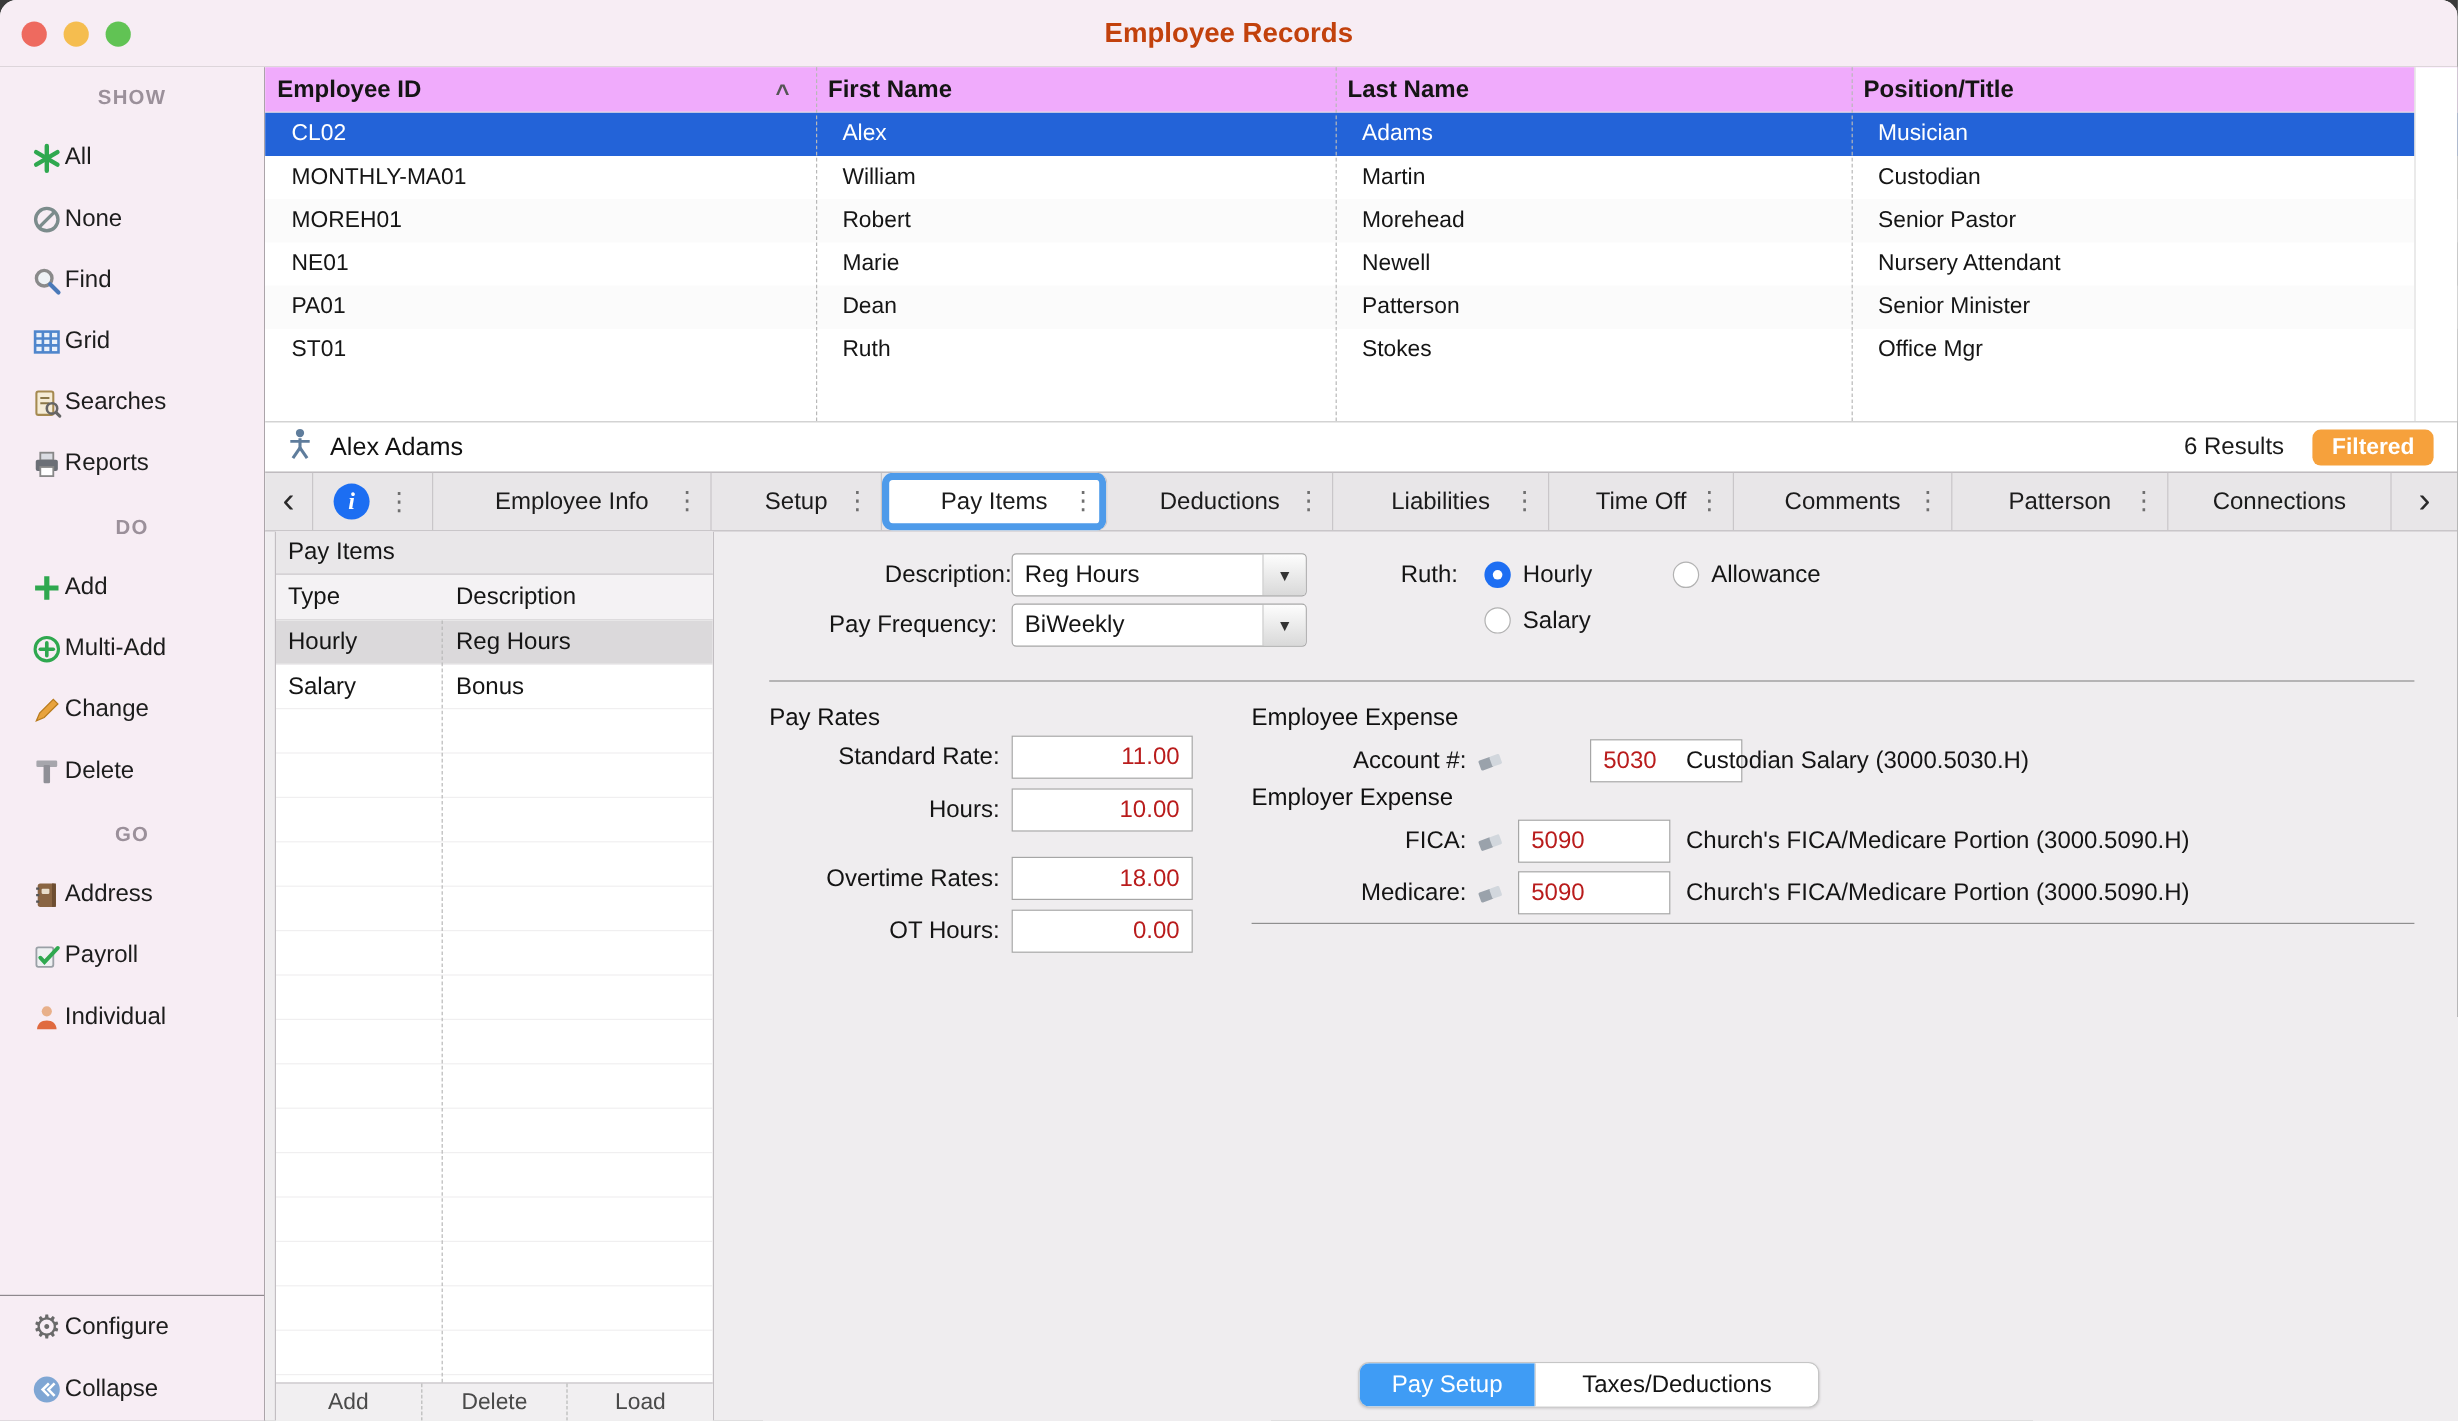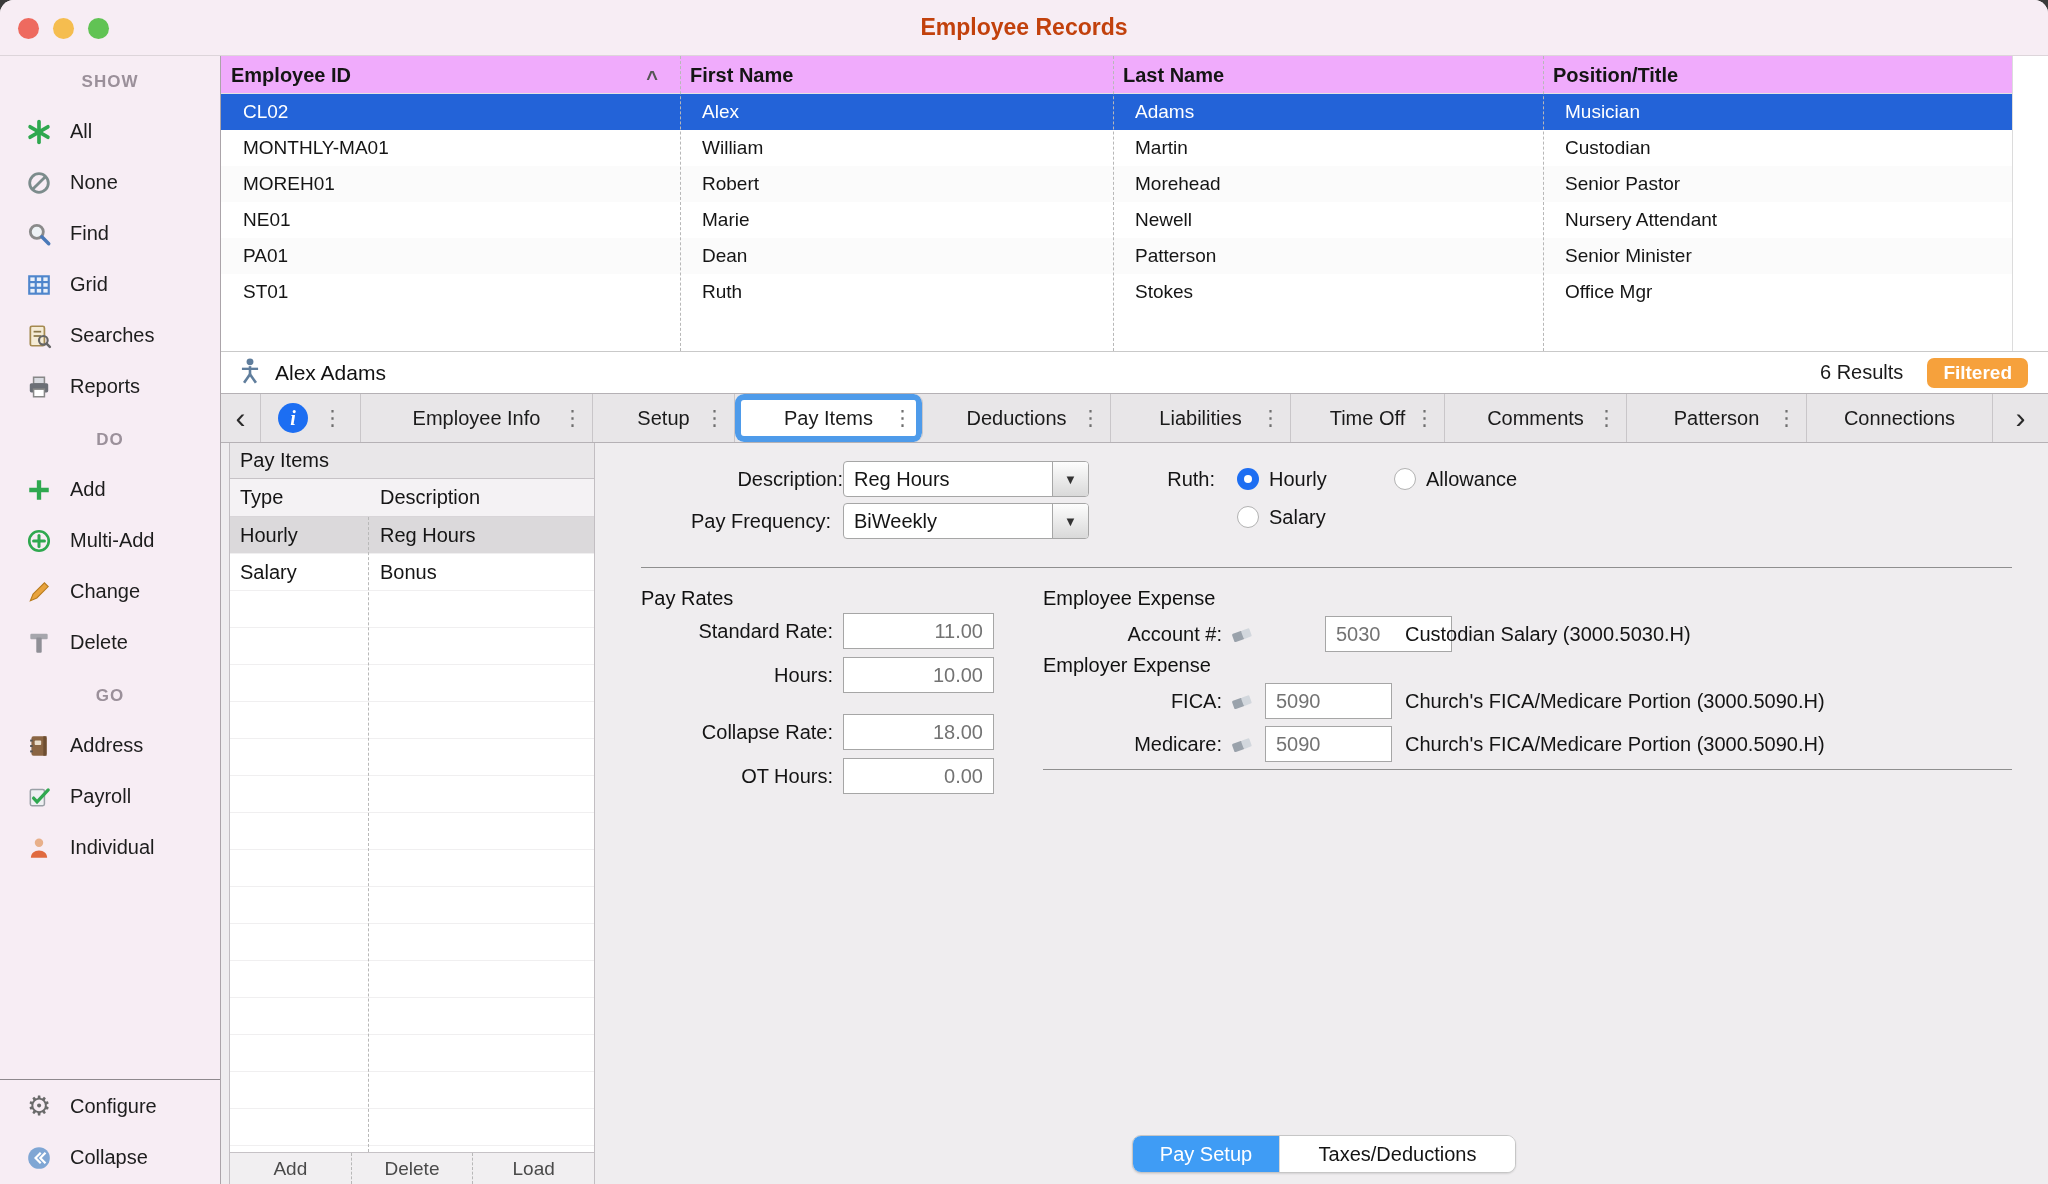--- a/index.html
+++ b/index.html
@@ -18,21 +18,21 @@
   .light { width:21px; height:21px; border-radius:50%; }
   .light.red{background:#ee6a5f;} .light.yellow{background:#f5bd4f;} .light.green{background:#61c354;}
   .win-title { font-weight:bold; font-size:23px; color:#c2410c; }
   
   .sidebar { position:absolute; top:56px; left:0; width:221px; bottom:0;
     background:#f7edf4; border-right:1px solid #aba4a9; }
   .side-sec { text-align:center; color:#9b909a; font-weight:bold; font-size:17px;
     letter-spacing:1px; height:24px; line-height:24px; }
   .side-sec.first{ margin-top:14px; } .side-sec.later{ margin-top:16px; }
   .side-group { margin-top:12px; }
-  .side-item { display:flex; align-items:center; height:51px; padding-left:24px; gap:16px;
+  .side-item { display:flex; align-items:center; height:51px; padding-left:24px; 
     font-size:20px; color:#1d1d1d; cursor:default; }
   .side-icon { width:30px; height:30px; display:flex; align-items:center; justify-content:center; flex:none; }
   .side-footer { position:absolute; left:0; right:0; bottom:0; height:105px;
     border-top:1px solid #8e888d; background:#f7edf4; padding-top:1px; }
   .glyph-gear::after { content:"⚙"; font-size:27px; color:#6a6a6a; line-height:1; }
   
   .main { position:absolute; left:221px; top:56px; right:0; bottom:0; background:#fff; }
   
   .emp-table { position:absolute; top:0; left:0; right:0; height:295px; background:#fff; }
   .eh { display:flex; height:38px; align-items:center; border-bottom:1px solid #e3e3e3; background:#f0abfc; }
@@ -92,21 +92,21 @@
   .flabel { position:absolute; font-size:20px; text-align:right; height:36px; line-height:36px; color:#141414; }
   .fheading { position:absolute; font-size:20px; color:#101010; }
   .fdesc { position:absolute; font-size:20px; height:36px; line-height:36px; color:#141414; white-space:nowrap; }
   .combo { position:absolute; height:36px; background:#fff; border:1px solid #a6a6a6;
     border-radius:4px; display:flex; align-items:stretch; }
   .combo-text { flex:1; display:flex; align-items:center; padding-left:10px; font-size:20px; }
   .combo-btn { width:36px; background:linear-gradient(#fdfdfd,#d9d9d9); border-left:1px solid #a6a6a6;
     display:flex; align-items:center; justify-content:center; border-radius:0 3px 3px 0; }
   .combo-btn::after { content:"▼"; font-size:13px; color:#333; }
   .tin { position:absolute; height:36px; border:1px solid #a6a6a6; background:#fff;
-    font:20px "Liberation Sans", sans-serif; padding:16px 10px; color:#737373; }
+    font:20px "Liberation Sans", sans-serif; padding:16px 10px; color:#b91c1c; }
   .num { text-align:right; }
   .radio-row { position:absolute; height:36px; display:flex; align-items:center; gap:10px; }
   .radio { width:22px; height:22px; border-radius:50%; background:#fff; border:1.5px solid #b2b2b2; position:relative; flex:none; }
   .radio.on { background:#1d6ef2; border:none; }
   .radio.on::after { content:""; position:absolute; left:7px; top:7px; width:8px; height:8px; border-radius:50%; background:#fff; }
   .radio-label { font-size:20px; }
   .hline { position:absolute; height:0; border-top:1px solid #8f8f8f; }
   
   .seg { position:absolute; left:911px; top:692px; height:38px; display:flex;
     border:1px solid #c6c6c6; border-radius:9px; overflow:hidden; background:#fff;
@@ -481,21 +481,21 @@
         <div class="hline" style="left:420px;top:124px;width:1371px"></div>
 
         <div class="fheading" style="left:420px;top:144px">Pay Rates</div>
 
         <div class="flabel" style="left:380px;top:170px;width:232px">Standard Rate:</div>
         <input class="tin num" style="left: 622px; top: 170px; width: 151px;" readonly="" value="11.00">
 
         <div class="flabel" style="left:380px;top:214px;width:232px">Hours:</div>
         <input class="tin num" style="left: 622px; top: 214px; width: 151px;" readonly="" value="10.00">
 
-        <div class="flabel" style="left:380px;top:271px;width:232px">Collapse Rate:</div>
+        <div class="flabel" style="left:380px;top:271px;width:232px">Overtime Rates:</div>
         <input class="tin num" style="left: 622px; top: 271px; width: 151px;" readonly="" value="18.00">
 
         <div class="flabel" style="left:380px;top:315px;width:232px">OT Hours:</div>
         <input class="tin num" style="left: 622px; top: 315px; width: 151px;" readonly="" value="0.00">
 
         <div class="fheading" style="left:822px;top:144px">Employee Expense</div>
 
         <div class="flabel" style="left:820px;top:173px;width:181px">Account #:</div>
         <span style="position:absolute;left:1008px;top:178px">
           <svg width="26" height="26" viewBox="0 0 24 24">

